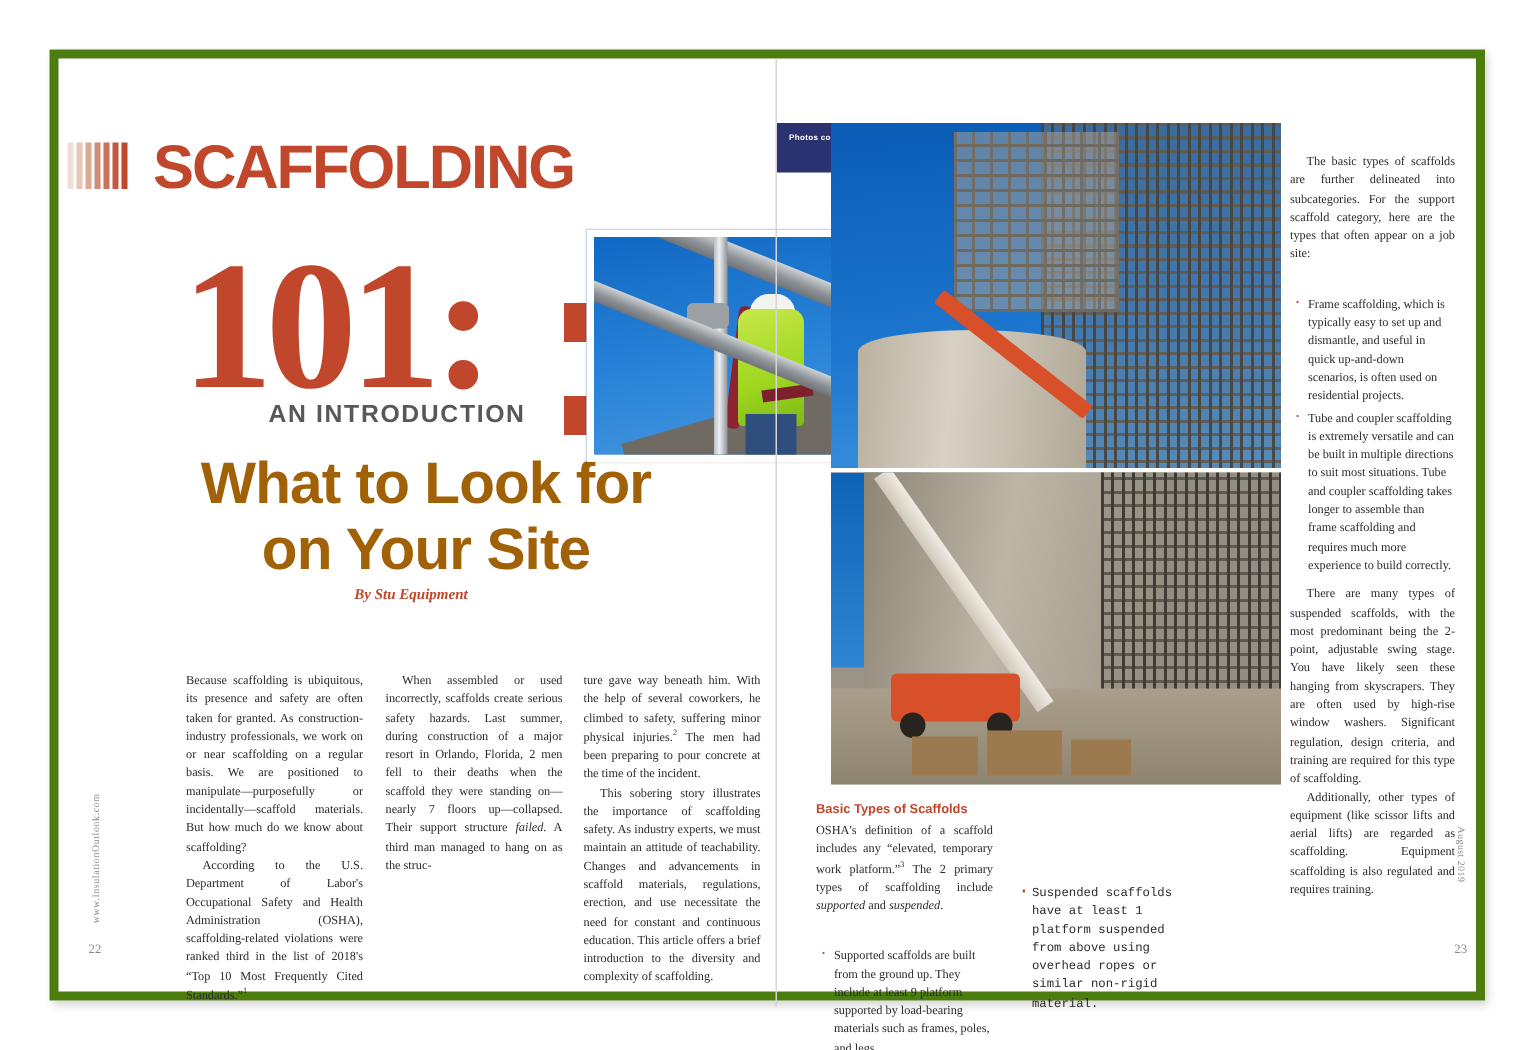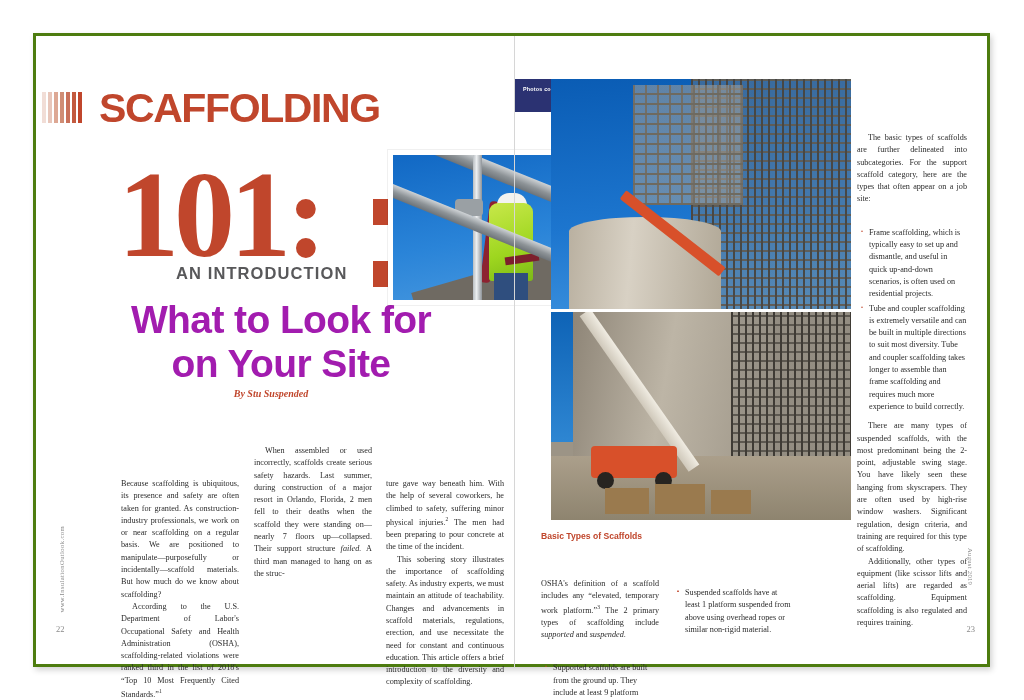--- a/index.html
+++ b/index.html
@@ -1,40 +1,40 @@
 <!DOCTYPE html>
 <html><head>
 <meta charset="utf-8">
 <style>
   html,body{margin:0;padding:0;background:#ffffff;}
   body{width:1024px;height:700px;overflow:hidden;font-family:"Liberation Serif",serif;}
 
   .spread{position:absolute;left:33px;top:33px;width:957px;height:634px;background:#fff;
-          border:3px solid #4d7c0f;box-shadow:2px 3px 6px rgba(0,0,0,.18);box-sizing:border-box;}
+          border:6px solid #4d7c0f;box-shadow:2px 3px 6px rgba(0,0,0,.18);box-sizing:border-box;}
 
   
   .page-left{position:absolute;left:0;top:0;width:478px;height:632px;}
   .page-right{position:absolute;left:478px;top:0;width:478px;height:632px;border-left:1px solid #d6d6d6;}
 
   
   .barcode{position:absolute;left:6px;top:56px;width:56px;height:31px;display:flex;align-items:flex-end;gap:2px;}
   .barcode i{display:block;width:4px;height:31px;background:#c0462c;}
 
   .kicker{position:absolute;left:63px;top:52px;font-family:"Liberation Sans",sans-serif;
           font-weight:700;font-size:41px;letter-spacing:-1.4px;color:#c0462c;line-height:1;}
 
   .bignum{position:absolute;left:82px;top:82px;font-family:Liberation Serif, serif;
           font-weight:700;font-size:122px;letter-spacing:-5px;color:#c0462c;line-height:1;margin-top:36px;}
 
   .subtitle{position:absolute;left:140px;top:228px;font-family:"Liberation Sans",sans-serif;
             font-weight:700;font-size:16.5px;letter-spacing:1.1px;color:#58585a;}
 
   .headline{position:absolute;left:45px;top:262px;width:400px;text-align:center;
             font-family:"Liberation Sans",sans-serif;font-weight:700;font-size:39px;
-            line-height:1.12;color:#a21caf;letter-spacing:-.6px;}
+            line-height:1.12;color:#a16207;letter-spacing:-.6px;}
 
   .byline{position:absolute;left:150px;top:352px;width:170px;text-align:center;
           font-style:italic;font-weight:700;font-size:10px;color:#c0462c;
           font-family:"Liberation Serif",serif;}
 
   
   .photo-worker{position:absolute;left:352px;top:114px;width:222px;height:155px;
                 border:5px solid #fff;box-sizing:border-box;overflow:hidden;background:#1f6fc4;
                 box-shadow:0 0 0 1px rgba(0,0,0,.06);}
   .ph-sky{position:absolute;inset:0;background:linear-gradient(170deg,#1168c4 0%,#2a84d8 55%,#4a9ae0 100%);}
@@ -56,21 +56,21 @@
 
   
   .sq{position:absolute;width:16px;height:26px;background:#c0462c;}
   .sq.s1{left:337px;top:163px;}
   .sq.s2{left:337px;top:225px;}
 
   
   .col{position:absolute;font-size:8.2px;line-height:1.5;color:#2b2b2b;text-align:justify;
        font-family:"Liberation Serif",serif;}
   .col p{margin:0;text-indent:11px;}
-  .col p.first{text-indent:0;margin-top:33px;}
+  .col p.first{text-indent:0;}
 
   .col-l1{left:85px;top:409px;width:118px;}
   .col-l2{left:218px;top:409px;width:118px;}
   .col-l3{left:350px;top:409px;width:118px;}
 
   
   .vert-url{position:absolute;left:22px;top:490px;writing-mode:vertical-rl;transform:rotate(180deg);
             font-size:6.6px;color:#8a8a8a;letter-spacing:.4px;font-family:"Liberation Serif",serif;}
   .pagenum-l{position:absolute;left:20px;top:588px;font-size:8.5px;color:#8a8a8a;font-family:"Liberation Serif",serif;}
 
@@ -100,21 +100,21 @@
   .pb-boom{position:absolute;left:34px;top:-6px;width:190px;height:13px;background:linear-gradient(180deg,#f0ece2,#cfc8ba);transform:rotate(55deg);transform-origin:left center;}
   .pb-lift{position:absolute;left:40px;top:134px;width:86px;height:32px;background:#d8502a;border-radius:4px;}
   .pb-wheel{position:absolute;width:17px;height:17px;border-radius:50%;background:#272420;top:160px;}
   .pb-ground{position:absolute;left:0;bottom:0;width:100%;height:64px;background:linear-gradient(180deg,#ab9f8b,#8e846f);}
   .pb-box{position:absolute;background:#9a7a4e;}
 
   
   .sect-head{position:absolute;left:26px;top:495px;font-family:"Liberation Sans",sans-serif;
              font-weight:700;font-size:8.6px;color:#c0462c;}
   .col-r1{left:26px;top:509px;width:118px;}
-  .col-r2{left:158px;top:509px;width:118px;}
+  .col-r2{left:158px;top:509px;width:118px;font-family:Liberation Mono, monospace;}
   .col-r3{left:342px;top:63px;width:110px;}
 
   ul.bul{margin:21px 0 0 0;padding:0;list-style:none;}
   ul.bul li{position:relative;padding-left:12px;margin-bottom:2px;text-align:left;}
   ul.bul li:before{content:"\00B7";position:absolute;left:3px;top:-2px;color:#c0462c;font-size:12px;line-height:1;}
 
   .vert-date{position:absolute;right:19px;top:512px;writing-mode:vertical-rl;
              font-size:6.6px;color:#8a8a8a;letter-spacing:.3px;font-family:"Liberation Serif",serif;}
   .pagenum-r{position:absolute;right:18px;top:588px;font-size:8.5px;color:#8a8a8a;font-family:"Liberation Serif",serif;}
 
@@ -140,21 +140,21 @@
 
     <div class="kicker">SCAFFOLDING</div>
     <div class="bignum">101:</div>
     <div class="subtitle">AN INTRODUCTION</div>
 
     <div class="headline">
       <div>What to Look for</div>
       <div>on Your Site</div>
     </div>
 
-    <div class="byline">By Stu Suspended</div>
+    <div class="byline">By Stu Equipment</div>
 
     <div class="sq s1"></div>
     <div class="sq s2"></div>
 
     <div class="photo-worker">
       <div class="ph-sky"></div>
       <div class="ph-conc"></div>
       <div class="ph-conc2"></div>
       <div class="ph-beam b1"></div>
       <div class="ph-harness"></div>
@@ -225,21 +225,21 @@
       <ul class="bul" style="margin-top:42px">
         <li style="list-style:none;padding-left:12px"></li>
         <li>Suspended scaffolds have at least 1 platform suspended from above using overhead ropes or similar non-rigid material.</li>
       </ul>
     </div>
 
     <div class="col col-r3">
       <p class="first" style="text-indent:11px">The basic types of scaffolds are further delineated into subcategories. For the support scaffold category, here are the types that often appear on a job site:</p>
       <ul class="bul">
         <li>Frame scaffolding, which is typically easy to set up and dismantle, and useful in quick up-and-down scenarios, is often used on residential projects.</li>
-        <li>Tube and coupler scaffolding is extremely versatile and can be built in multiple directions to suit most diversity. Tube and coupler scaffolding takes longer to assemble than frame scaffolding and requires much more experience to build correctly.</li>
+        <li>Tube and coupler scaffolding is extremely versatile and can be built in multiple directions to suit most situations. Tube and coupler scaffolding takes longer to assemble than frame scaffolding and requires much more experience to build correctly.</li>
       </ul>
       <p style="margin-top:7px">There are many types of suspended scaffolds, with the most predominant being the 2-point, adjustable swing stage. You have likely seen these hanging from skyscrapers. They are often used by high-rise window washers. Significant regulation, design criteria, and training are required for this type of scaffolding.</p>
       <p>Additionally, other types of equipment (like scissor lifts and aerial lifts) are regarded as scaffolding. Equipment scaffolding is also regulated and requires training.</p>
     </div>
 
     <div class="vert-date">August 2019</div>
     <div class="pagenum-r">23</div>
   </div>
 
 </div>

